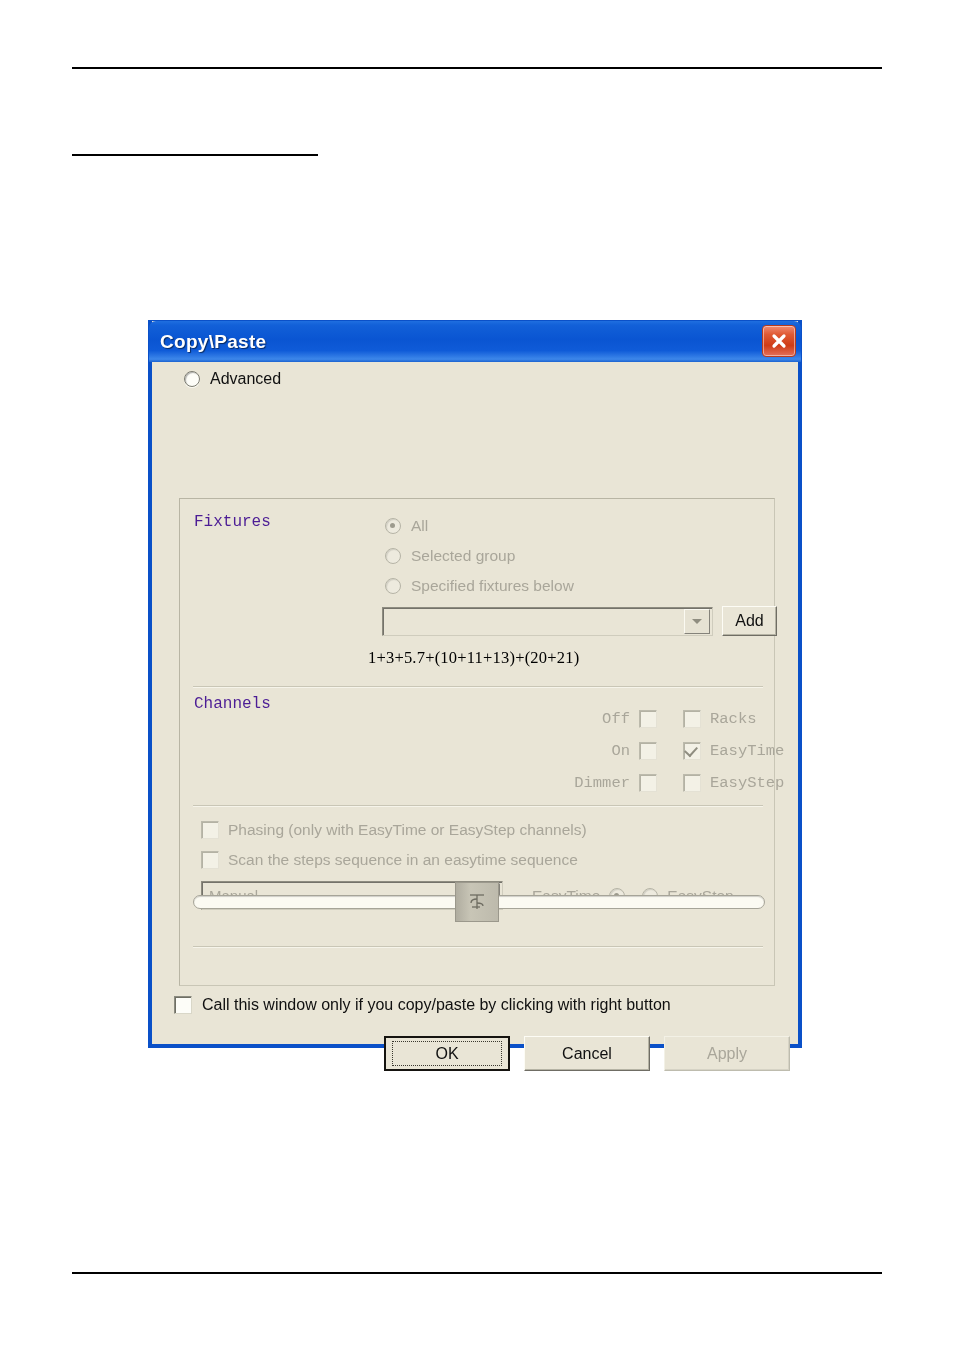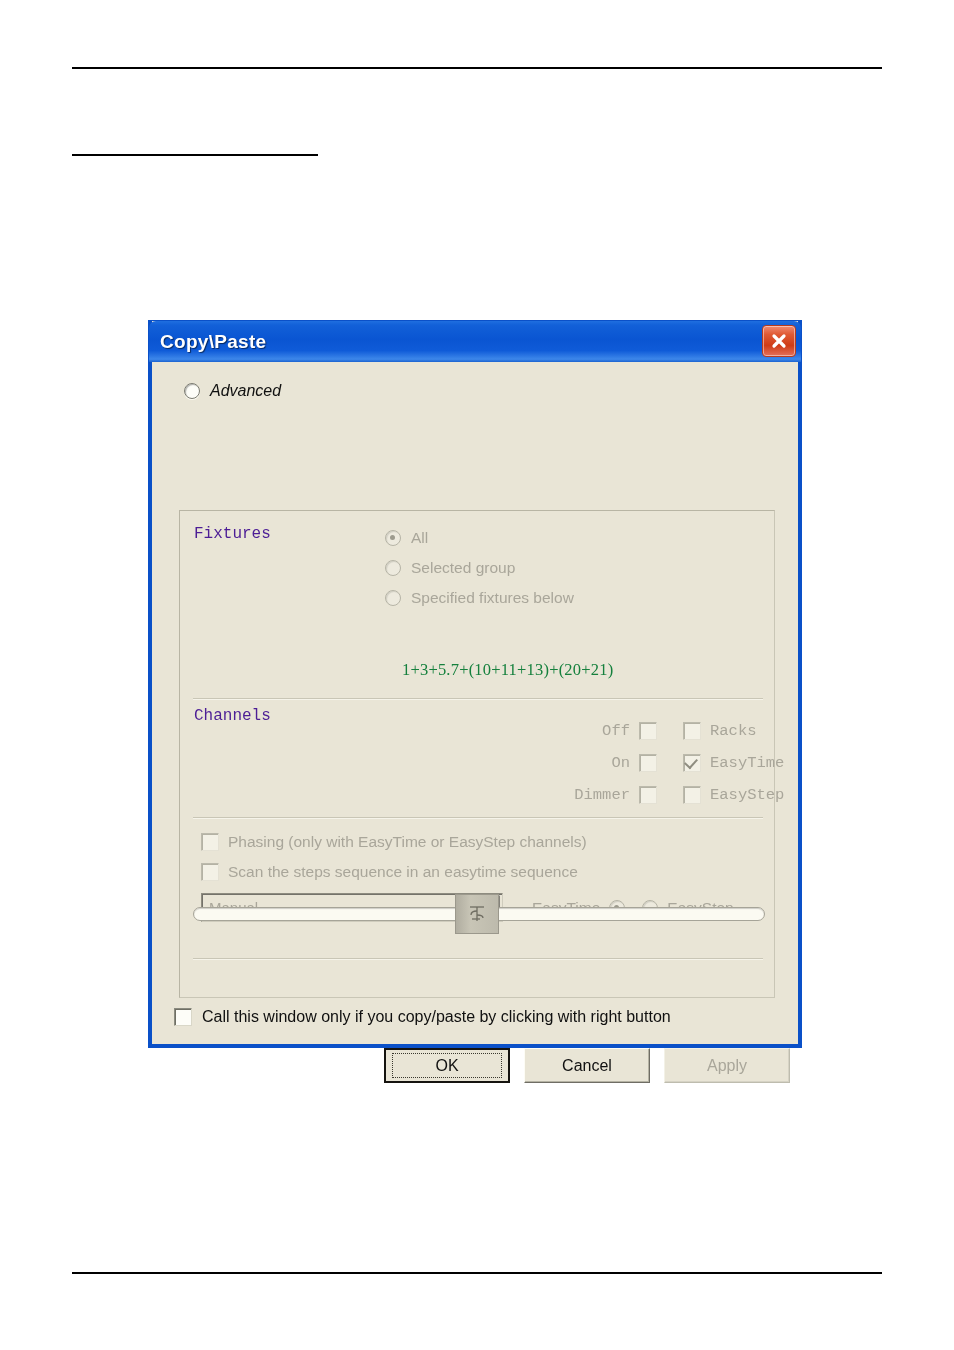--- a/index.html
+++ b/index.html
@@ -61,21 +61,21 @@
     cursor:pointer;
   }
   #close-button svg{position:absolute;left:7px;top:6px;}
 
   
   #client{padding:0;position:relative;height:684px;}
 
   
   .top-radio-row{display:flex;align-items:center;height:22px;margin-left:32px;}
   #row-simple{margin-top:18px;}
-  #row-advanced{margin-top:18px;font-style:italic;}
+  #row-advanced{margin-top:6px;}
   .top-radio-row .lbl{font-size:16px;color:#101010;margin-left:10px;}
 
   
   .radio{
     width:14px;height:14px;border-radius:50%;
     border:1px solid #7b7b70;
     background:#fdfdf8;
     box-shadow:inset 1px 1px 1px rgba(0,0,0,.30), 0 1px 0 #fbfaf2;
     position:relative;flex:none;cursor:pointer;
   }
@@ -157,22 +157,22 @@
     background:#e9e5d6;
     border:1px solid #fdfcf5;
     border-right-color:#6f6d64;border-bottom-color:#6f6d64;
     box-shadow:inset -1px -1px 0 #b5b3a4;
     font-size:16px;color:#101010;
     display:flex;align-items:center;justify-content:center;
     cursor:pointer;
   }
 
   #fixture-expression{
-    position:absolute;left:222px;top:149px;
-    font-size:16.5px;color:#15803d;
+    position:absolute;left:188px;top:149px;
+    font-size:16.5px;color:#000000;
     font-family:"Liberation Serif", serif;
     letter-spacing:.2px;
   }
 
   .divider{position:absolute;left:13px;width:570px;height:1px;
            background:#c9c6b6;box-shadow:0 1px 0 #f6f4ea;}
   #div-1{top:187px;}
   #div-2{top:306px;}
   #div-3{top:447px;}
 
@@ -290,20 +290,31 @@
         <div class="fx-row">
           <span class="radio dis"></span>
           <span class="lbl dis-text">Selected group</span>
         </div>
         <div class="fx-row">
           <span class="radio dis"></span>
           <span class="lbl dis-text">Specified fixtures below</span>
         </div>
       </div>
 
+      <div id="combo-row">
+        <div class="combo" id="fixture-combo">
+          <span class="val"></span>
+          <span class="combo-arrow">
+              <i></i>
+            </span>
+        </div>
+        <div id="add-button">
+          <span>Add</span>
+        </div>
+      </div>
 
       <div id="fixture-expression">1+3+5.7+(10+11+13)+(20+21)</div>
 
       <div class="divider" id="div-1"></div>
 
       <span class="sec-label" id="channels-label">Channels</span>
 
       <div id="channels-grid">
         <div class="ch-row">
           <span class="ch-left dis-text">Off</span>

